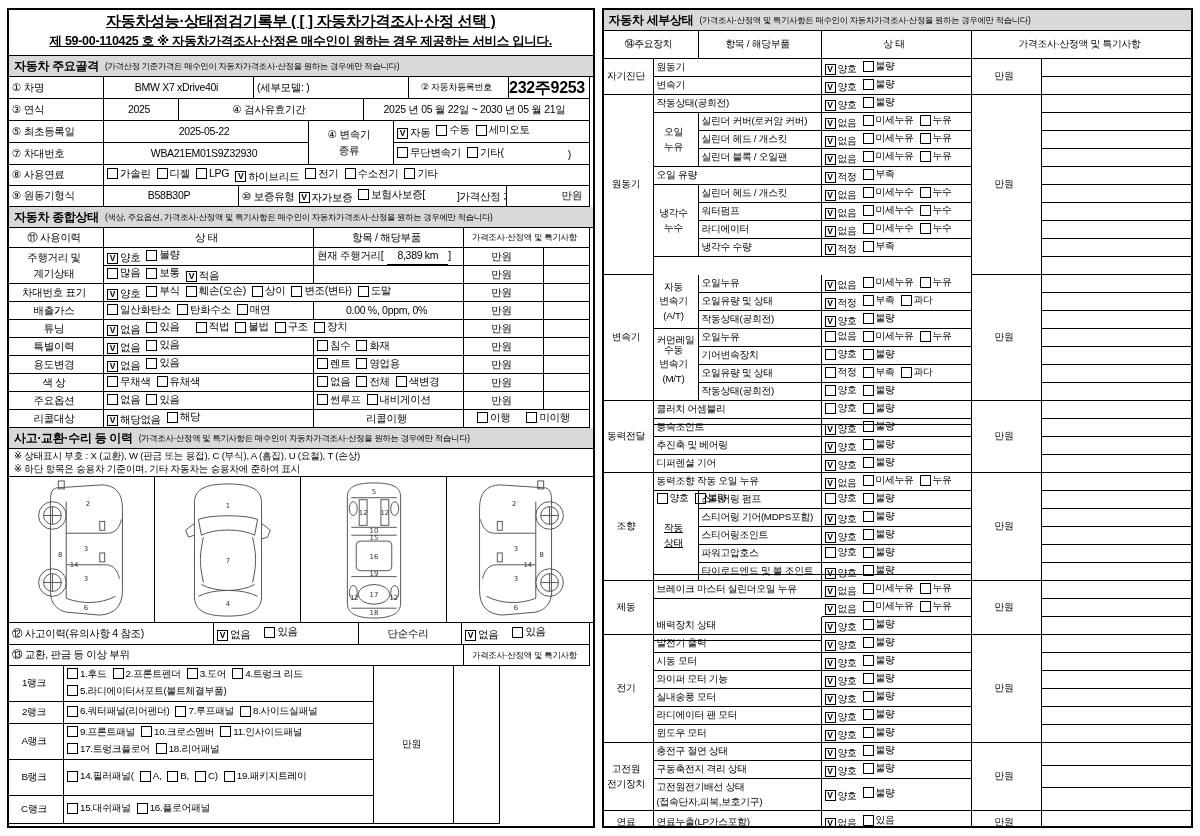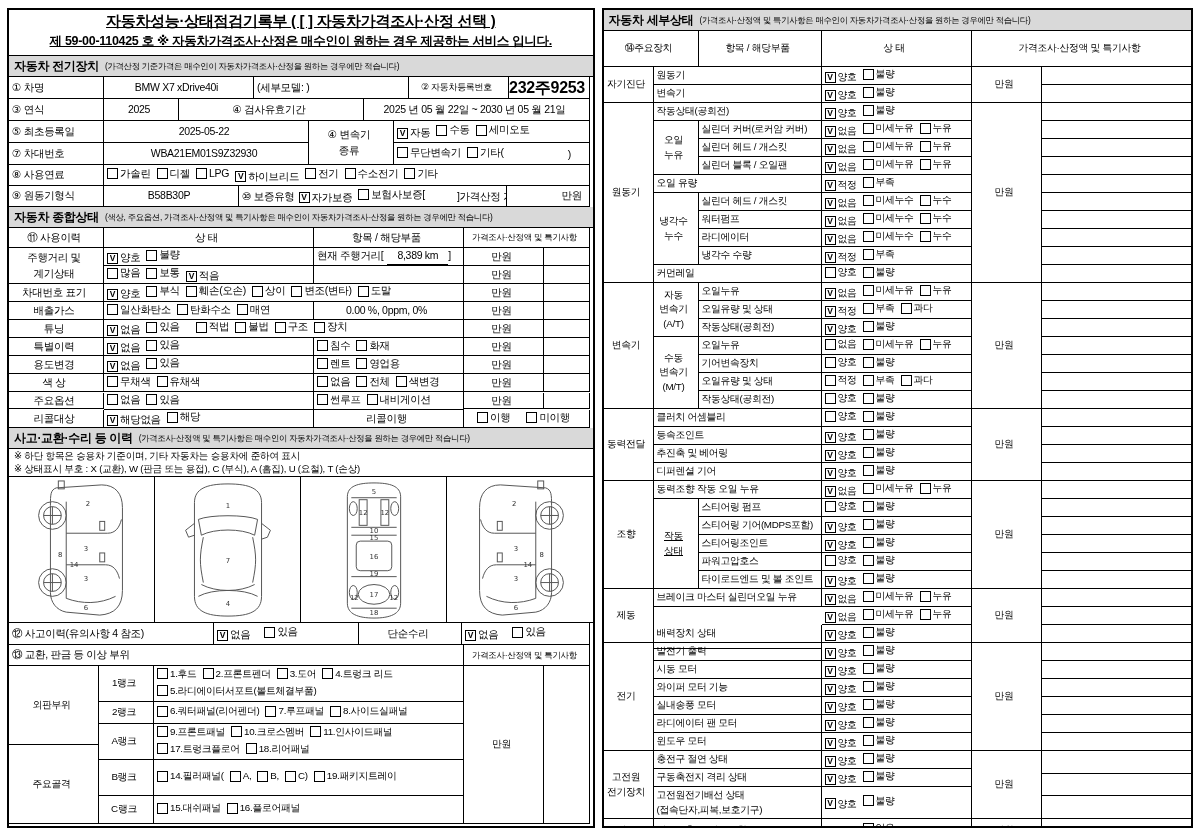--- a/index.html
+++ b/index.html
@@ -41,21 +41,21 @@
 
 <div class="page">
 
   <div class="panel left">
     <div class="tbx">
       <div class="t1">자동차성능·상태점검기록부 ( [      ] 자동차가격조사·산정 선택 )</div>
       <div class="t2">제   59-00-110425   호      ※ 자동차가격조사·산정은 매수인이 원하는 경우 제공하는 서비스 입니다.</div>
     </div>
 
     <div class="bar">
-      <span class="bt">자동차 전기장치</span>
+      <span class="bt">자동차 주요골격</span>
       <span class="bn">(가격산정 기준가격은 매수인이 자동차가격조사·산정을 원하는 경우에만 적습니다)</span>
     </div>
     <div>
         <div class="rw" style="height: 22px;">
           <div class="cl" style="flex: 0 0 95px;">
             <div>
               <div class="ln"><span class="tx">① 차명</span></div>
             </div>
           </div>
           <div class="cl c" style="flex: 0 0 150px;">
@@ -550,21 +550,21 @@
             <div>
               <div class="ln"><span class="tx">만원</span></div>
             </div>
           </div>
           <div class="cl" style="flex: 0 0 46px;">
             <div>
               <div class="ln"><span class="tx"></span></div>
             </div>
           </div>
         </div>
-        <div class="rw" style="height: 18px; align-items: center;">
+        <div class="rw" style="height: 18px;">
           <div class="cl c" style="flex: 0 0 95px;">
             <div>
               <div class="ln"><span class="tx">주요옵션</span></div>
             </div>
           </div>
           <div class="cl" style="flex: 0 0 210px;">
             <div>
               <div class="ln"><span class="cb">
                   <span class="bx"></span>
                   <span>없음</span>
@@ -630,22 +630,22 @@
             </div>
           </div>
         </div>
       </div>
 
     <div class="bar">
       <span class="bt">사고·교환·수리 등 이력</span>
       <span class="bn">(가격조사·산정액 및 특기사항은 매수인이 자동차가격조사·산정을 원하는 경우에만 적습니다)</span>
     </div>
     <div class="notes">
+      <div>※ 상태표시 부호 : X (교환), W (판금 또는 용접), C (부식), A (흠집), U (요철), T (손상)</div>
       <div>※ 하단 항목은 승용차 기준이며, 기타 자동차는 승용차에 준하여 표시</div>
-      <div>※ 상태표시 부호 : X (교환), W (판금 또는 용접), C (부식), A (흠집), U (요철), T (손상)</div>
     </div>
 
     <div class="diagrams">
       <div class="dcell">
         <svg width="140" height="144" viewBox="0 0 140 146">
           <g stroke="#555" fill="none" stroke-width="1">
             <path d="M44,10 L90,7 C104,7 111,16 111,30 L111,114 C111,130 103,138 88,139 L54,136 C44,134 38,126 38,116 L38,28 C38,17 38,12 44,10 Z"></path>
             <rect x="46" y="3" width="6" height="8"></rect>
             <circle cx="40" cy="38" r="14"></circle>
               <circle cx="40" cy="38" r="9"></circle>
@@ -784,32 +784,20 @@
           </div>
           <div class="cl c sm" style="flex: 0 0 126px;">
             <div>
               <div class="ln"><span class="tx">가격조사·산정액 및 특기사항</span></div>
             </div>
           </div>
         </div>
       </div>
     <div class="bt-sm">
         <div class="rw" style="height: 158px;">
-          <div class="st" style="flex: 0 0 90px;">
-            <div class="cl c" style="flex: 1 1 0%; height: 58px;">
-              <div>
-                <div class="ln"><span class="tx">외판부위</span></div>
-              </div>
-            </div>
-            <div class="cl c" style="flex: 1 1 0%; height: 100px;">
-              <div>
-                <div class="ln"><span class="tx">주요골격</span></div>
-              </div>
-            </div>
-          </div>
           <div class="st" style="flex: 0 0 365px;">
             <div class="rw" style="height: 36px;">
               <div class="cl c" style="flex: 0 0 55px;">
                 <div>
                   <div class="ln"><span class="tx">1랭크</span></div>
                 </div>
               </div>
               <div class="cl" style="flex: 0 0 310px;">
                 <div>
                   <div class="ln"><span class="cb">
@@ -940,21 +928,21 @@
         </div>
       </div>
   </div>
 
   <div class="panel right">
     <div class="bar">
       <span class="bt">자동차 세부상태</span>
       <span class="bn">(가격조사·산정액 및 특기사항은 매수인이 자동차가격조사·산정을 원하는 경우에만 적습니다)</span>
     </div>
     <div class="rt">
-        <div class="rw" style="height: 36px;">
+        <div class="rw" style="height: 28px;">
           <div class="cl c" style="flex: 0 0 95px;">
             <div>
               <div class="ln"><span class="tx">⑭주요장치</span></div>
             </div>
           </div>
           <div class="cl c" style="flex: 0 0 123px;">
             <div>
               <div class="ln"><span class="tx">항목 / 해당부품</span></div>
             </div>
           </div>
@@ -1221,21 +1209,21 @@
                         <span class="bx">V</span>
                         <span>적정</span>
                       </span><span class="cb">
                         <span class="bx"></span>
                         <span>부족</span>
                       </span></div>
                   </div>
                 </div>
               </div>
             </div>
-            <div class="rw" style="height: 18px;">
+            <div class="rw" style="height: 18px; flex-direction: column;">
               <div class="cl" style="flex: 0 0 168px;">
                 <div>
                   <div class="ln"><span class="tx">커먼레일</span></div>
                 </div>
               </div>
               <div class="cl" style="flex: 0 0 150px;">
                 <div>
                   <div class="ln"><span class="cb">
                       <span class="bx"></span>
                       <span>양호</span>

